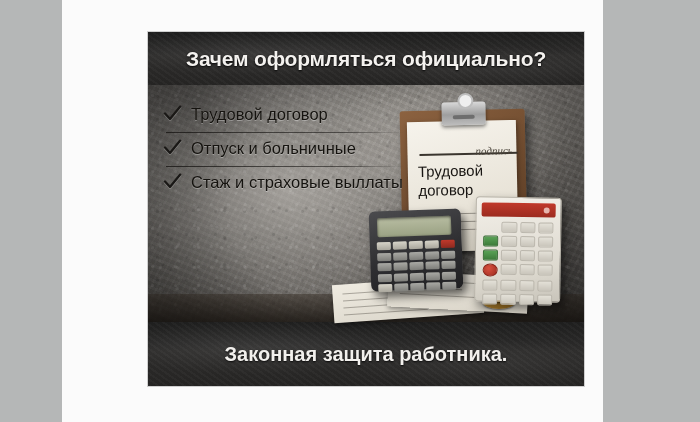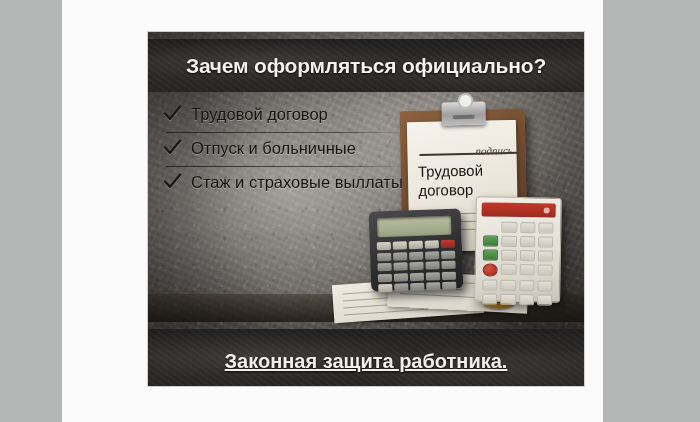--- a/index.html
+++ b/index.html
@@ -53,21 +53,20 @@
   .vignette{
     position:absolute;inset:0;
     background:radial-gradient(ellipse 78% 74% at 50% 50%, rgba(0,0,0,0) 40%, rgba(0,0,0,.55) 100%);
   }
 
   
   .band{
     position:absolute;left:0;width:436px;
     background:linear-gradient(180deg,#1f1f1f 0%,#2e2d2c 45%,#262524 100%);
     overflow:hidden;
-    margin-top:7px;
   }
   .band::after{
     content:"";position:absolute;inset:0;
     background:
       radial-gradient(ellipse 50% 60% at 25% 40%, rgba(255,255,255,.07), rgba(0,0,0,0) 70%),
       radial-gradient(ellipse 45% 55% at 78% 65%, rgba(255,255,255,.05), rgba(0,0,0,0) 70%),
       repeating-linear-gradient(35deg, rgba(255,255,255,.025) 0 2px, rgba(0,0,0,.03) 2px 5px);
   }
   .band-top{top:0;height:53px;}
   .band-bottom{top:290px;height:64px;}
@@ -85,21 +84,20 @@
   }
   .band-caption{
     position:relative;z-index:2;
     color:#f2f0ed;
     font-weight:bold;
     font-size:20px;
     text-align:center;
     line-height:64px;
     text-shadow:0 1px 2px rgba(0,0,0,.85);
     white-space:nowrap;
-    text-decoration:underline;
   }
 
   
   .bullets{
     position:absolute;left:15px;top:66px;width:252px;z-index:3;
   }
   .bullet{
     display:flex;align-items:flex-start;gap:9px;
     padding:6px 0 7px 0;
     position:relative;

